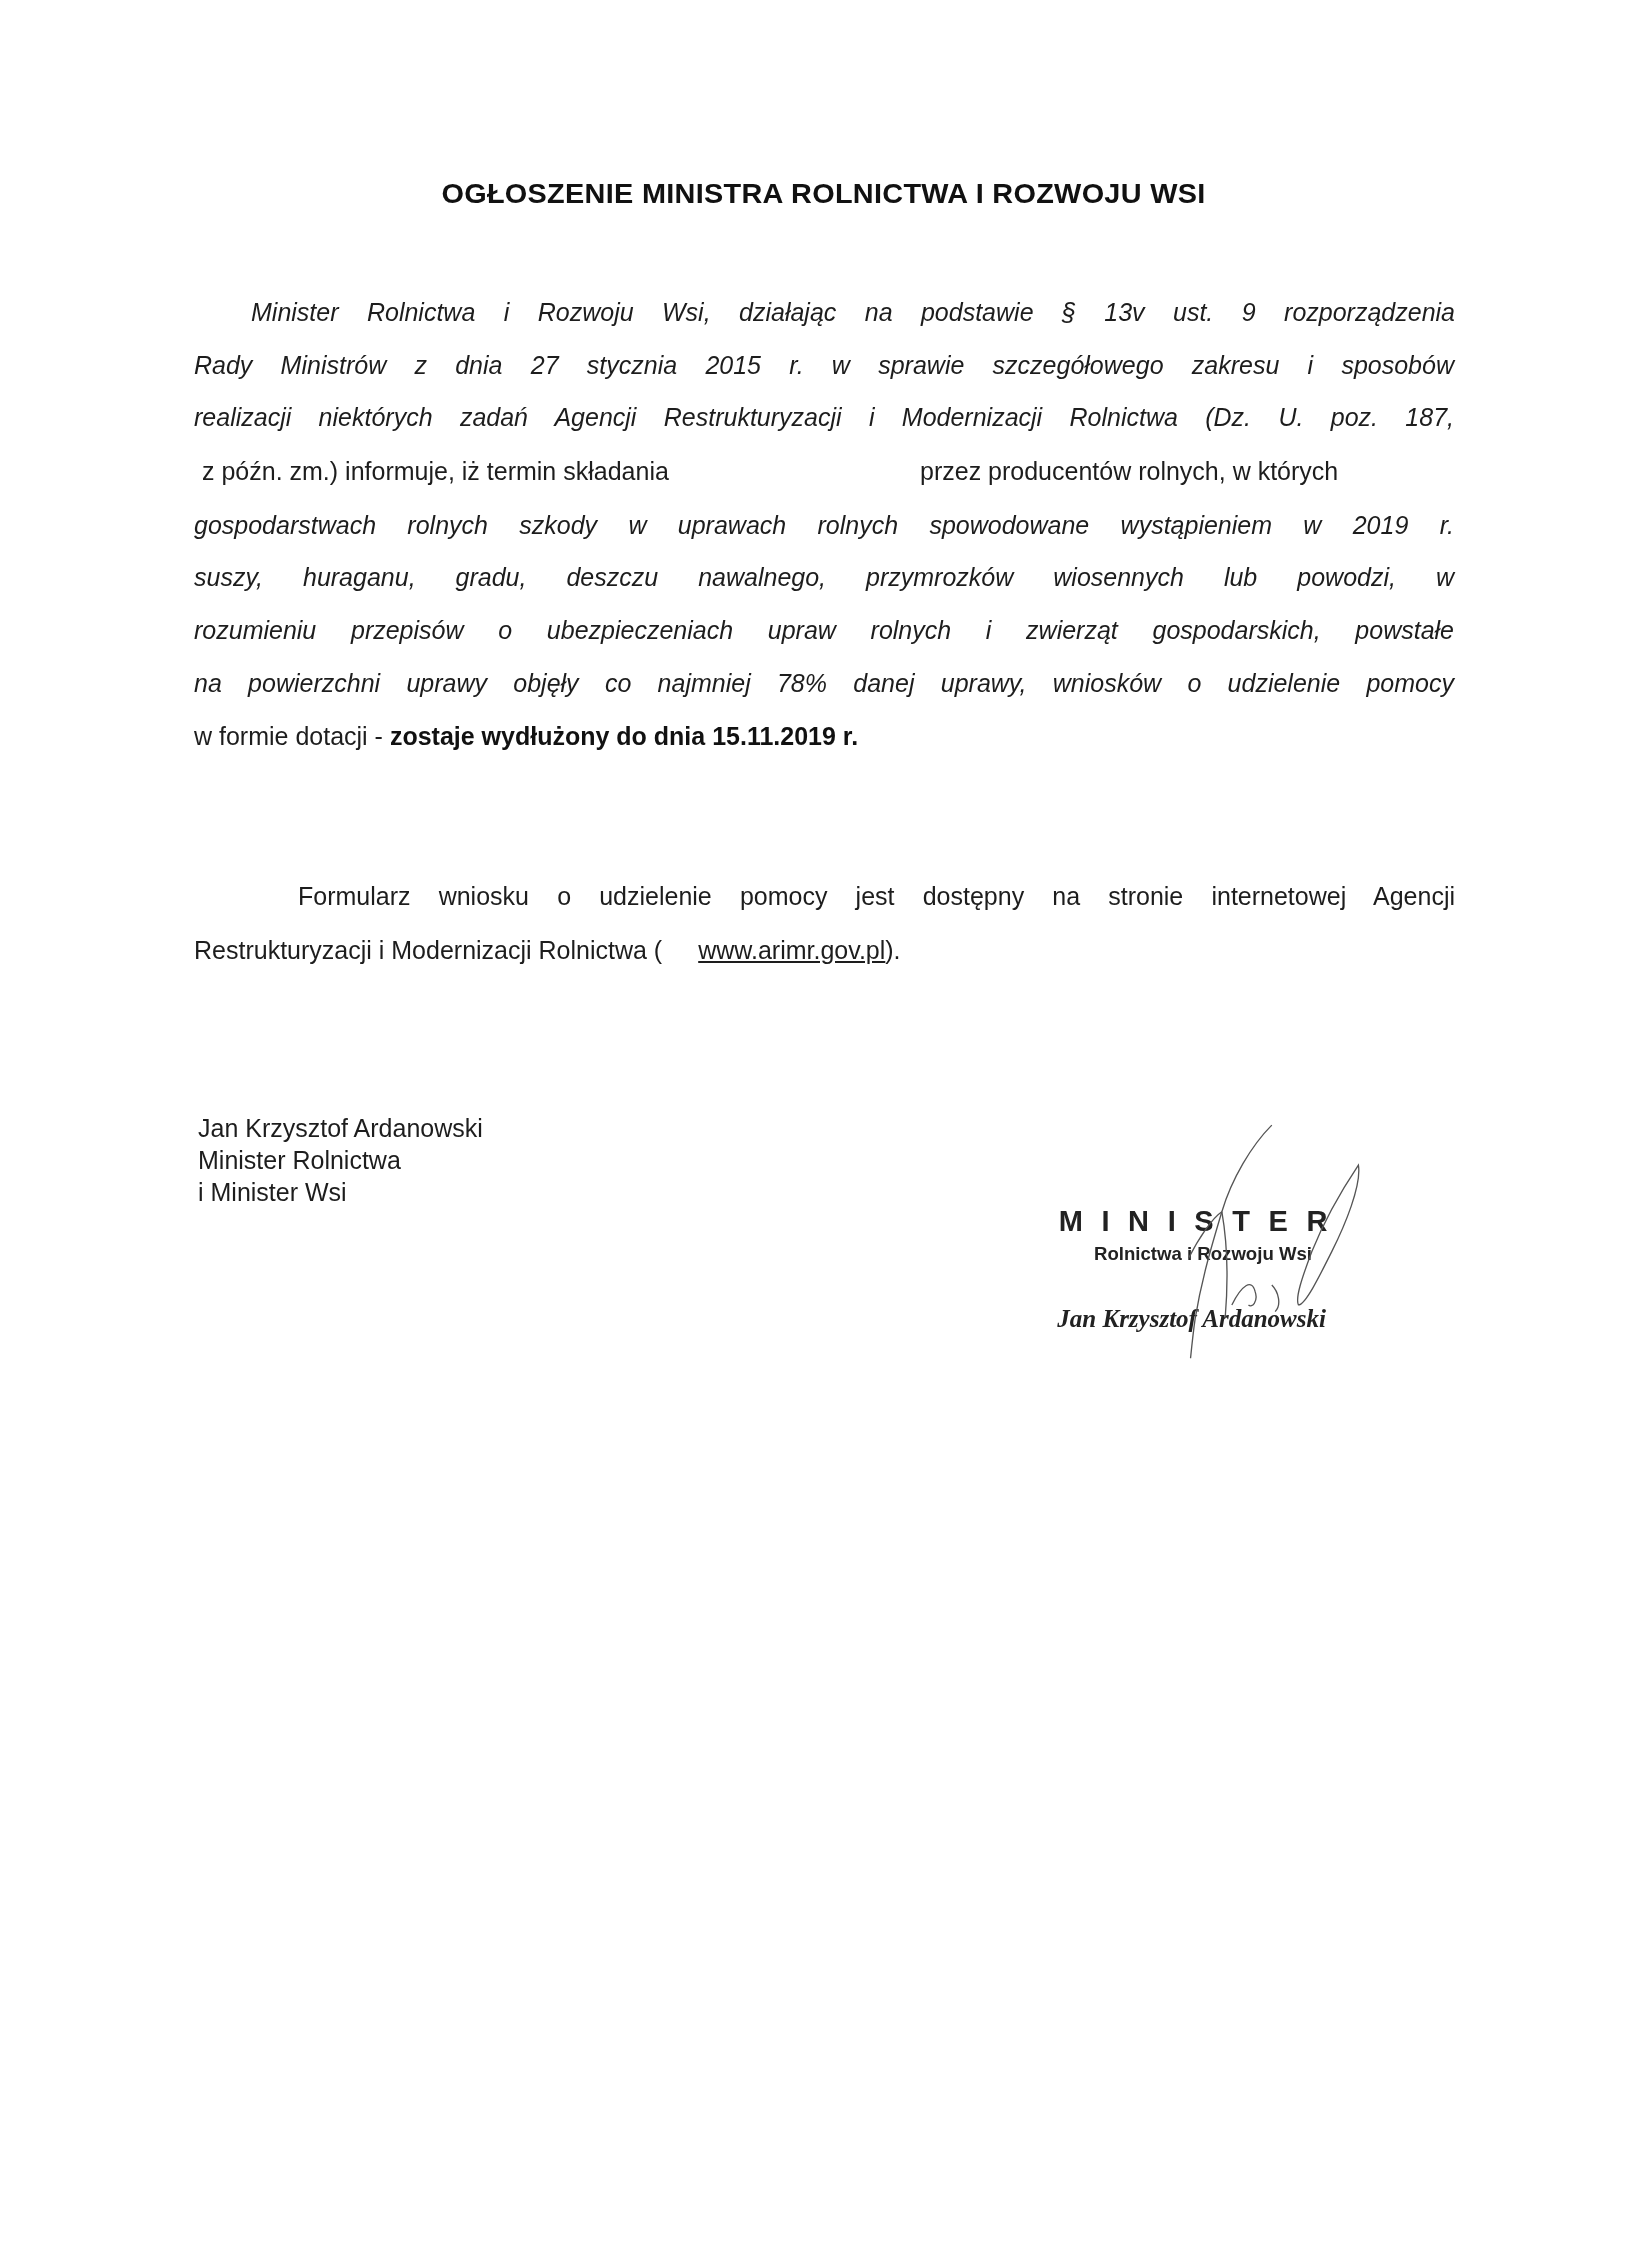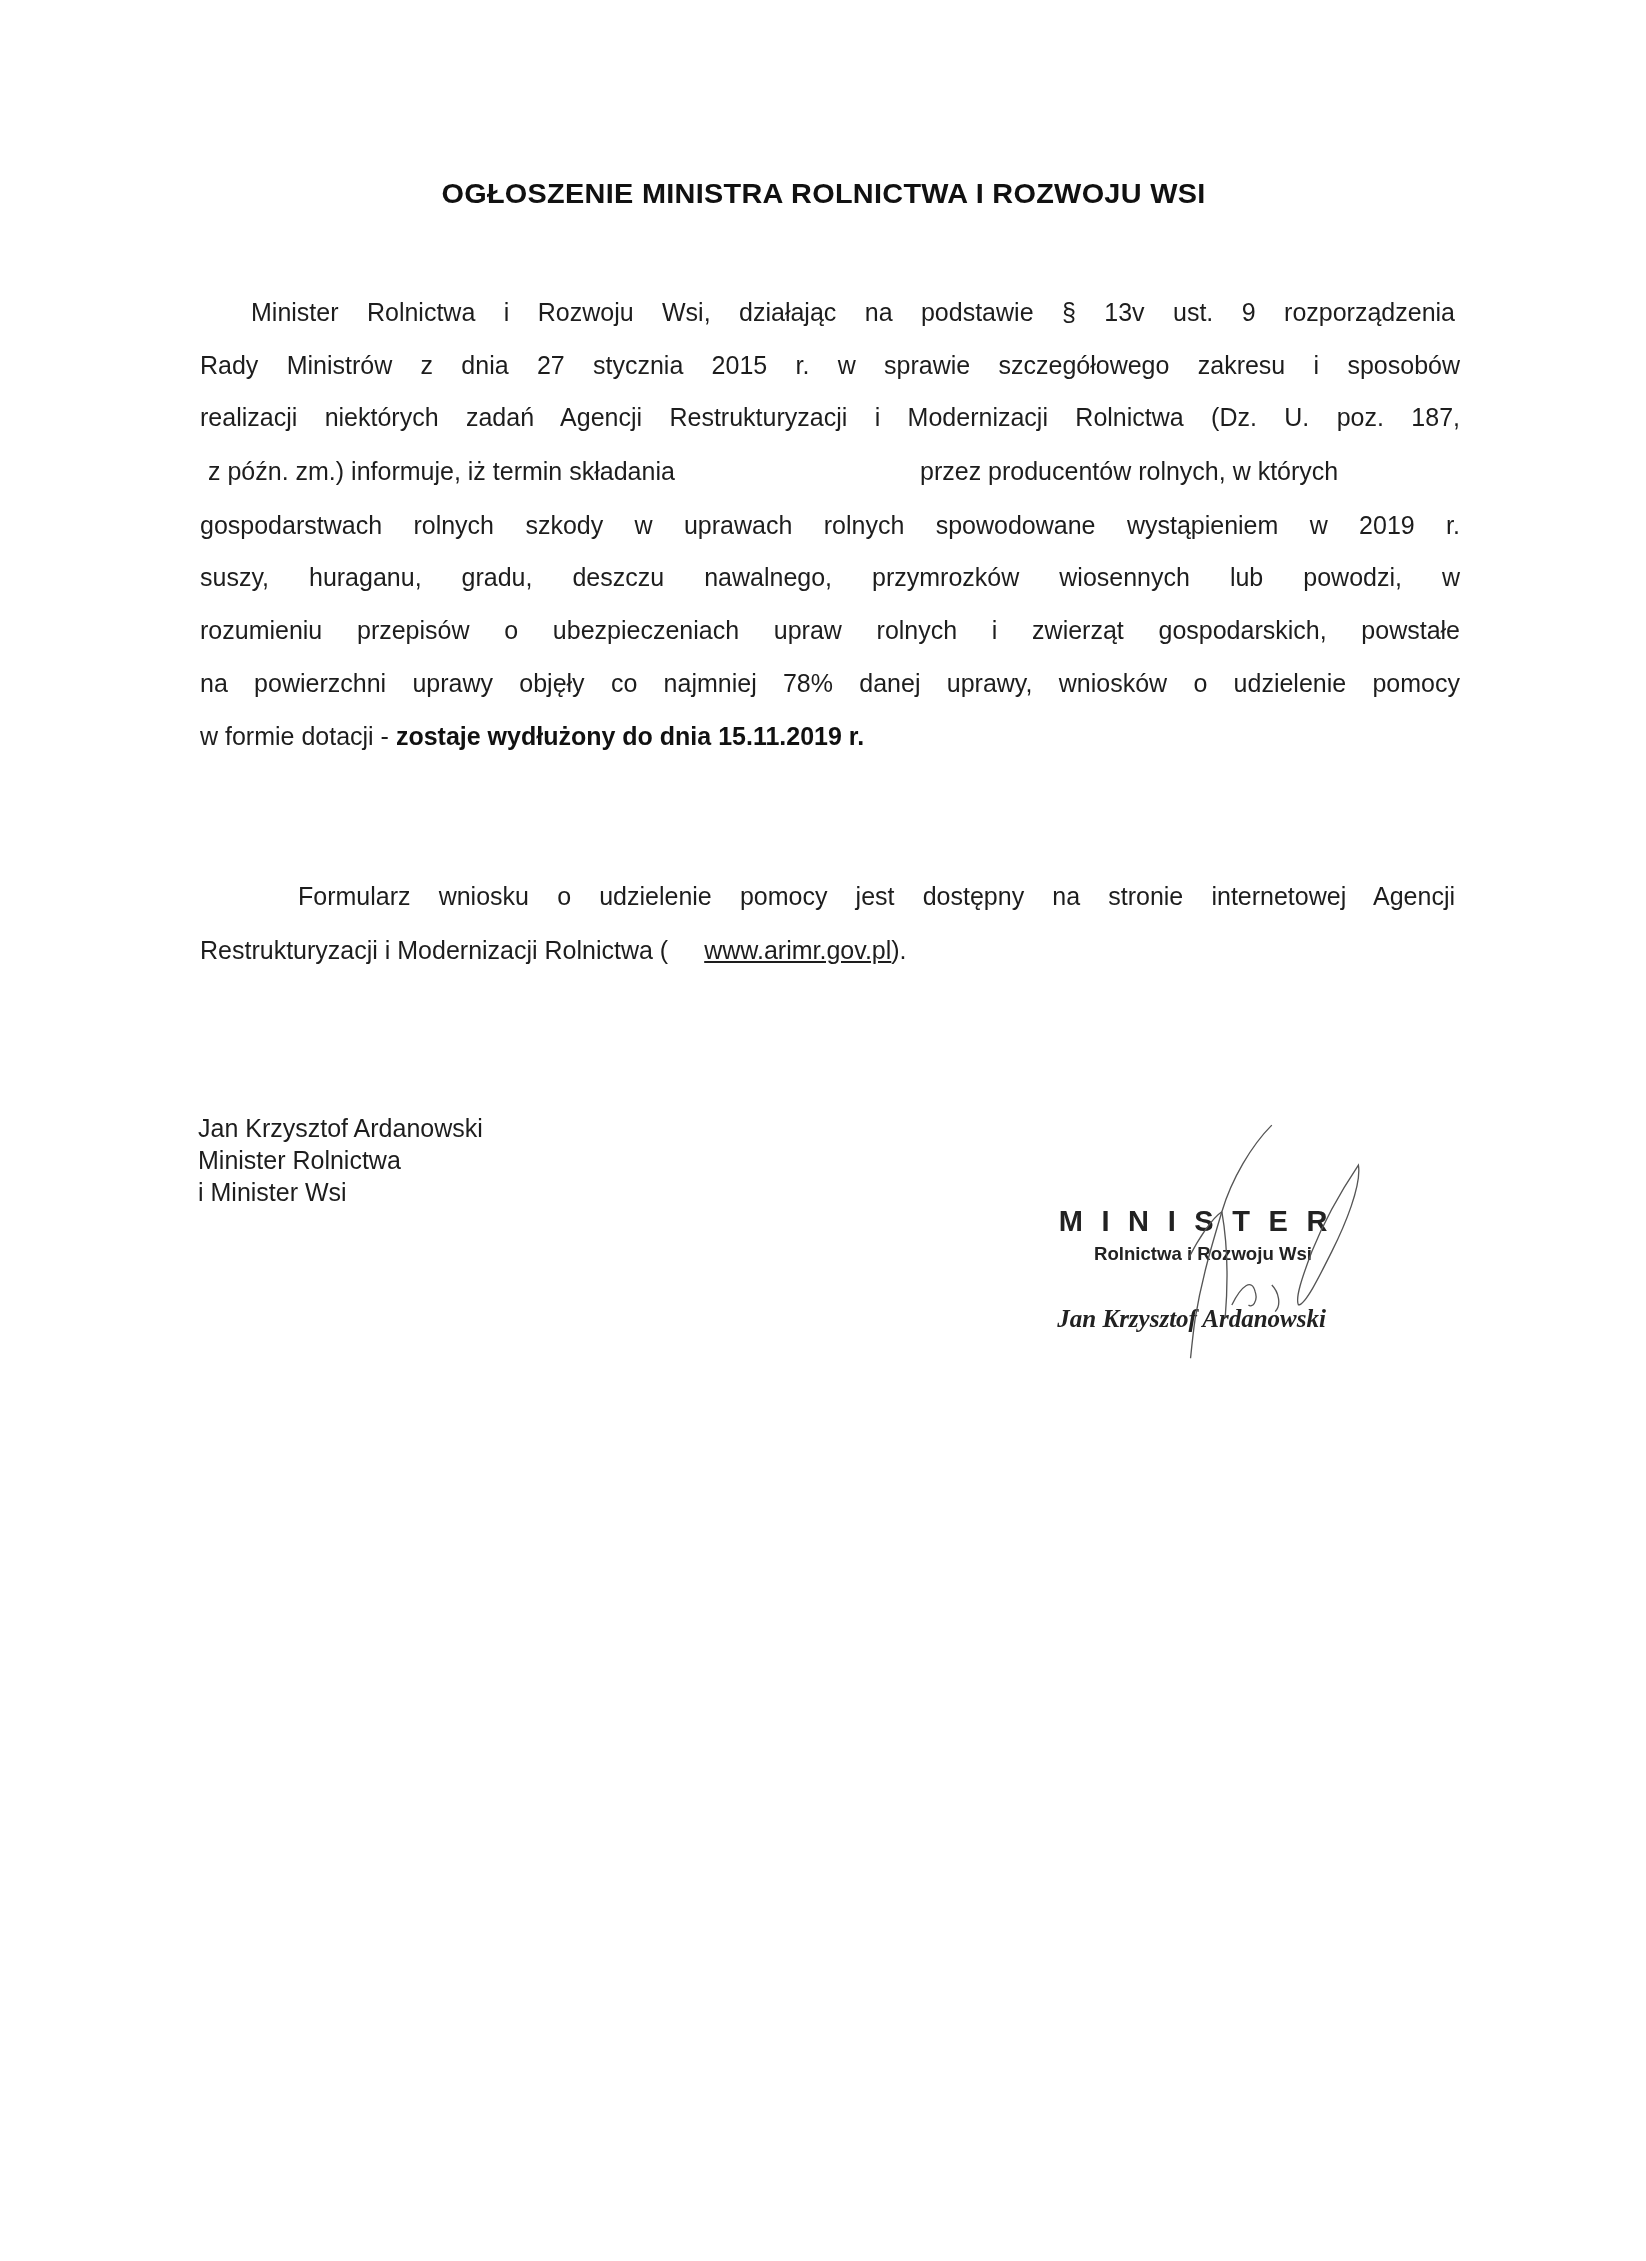--- a/index.html
+++ b/index.html
@@ -6,24 +6,24 @@
   body {
     width: 1647px; height: 2261px; position: relative; overflow: hidden;
     font-family: "Liberation Sans", sans-serif; color: #1a1a1a;
   }
   .title {
     position: absolute; left: 0; top: 178px; width: 1647px; text-align: center;
     font-weight: bold; font-size: 28px; letter-spacing: 0.3px; color: #111;
     transform: scaleX(1.03);
   }
   .para-line {
-    position: absolute; left: 200px; width: 1260px; font-size: 25px; line-height: 29px;
+    position: absolute; left: 194px; width: 1260px; font-size: 25px; line-height: 29px;
     white-space: nowrap; color: #1d1d1d;
   }
-  .just { text-align: justify; text-align-last: justify; }
+  .just { text-align: justify; text-align-last: justify; font-style: italic; }
   .bold { font-weight: bold; color: #111; text-align: center; }
   .link { text-decoration: underline; color: #1d1d1d; margin-left: 36px; }
   .sig-block { position: absolute; left: 198px; top: 1112px; font-size: 25px; line-height: 32px; color: #1d1d1d; }
   .stamp { position: absolute; left: 1052px; top: 1105px; width: 373px; height: 280px; }
   .stamp-title { position: absolute; left: 6.7px; top: 100px; font-size: 29px; font-weight: bold; letter-spacing: 18.6px; color: #222; }
   .stamp-sub { position: absolute; left: 42px; top: 138px; font-size: 18.6px; font-weight: bold; color: #222; }
   .stamp-name { position: absolute; left: 5.3px; top: 200px; font-family: "Liberation Serif", serif; font-style: italic; font-weight: bold; font-size: 25px; color: #222; }
   .signature { position: absolute; left: 0; top: 0; width: 373px; height: 280px; }
 </style>
 </head>

